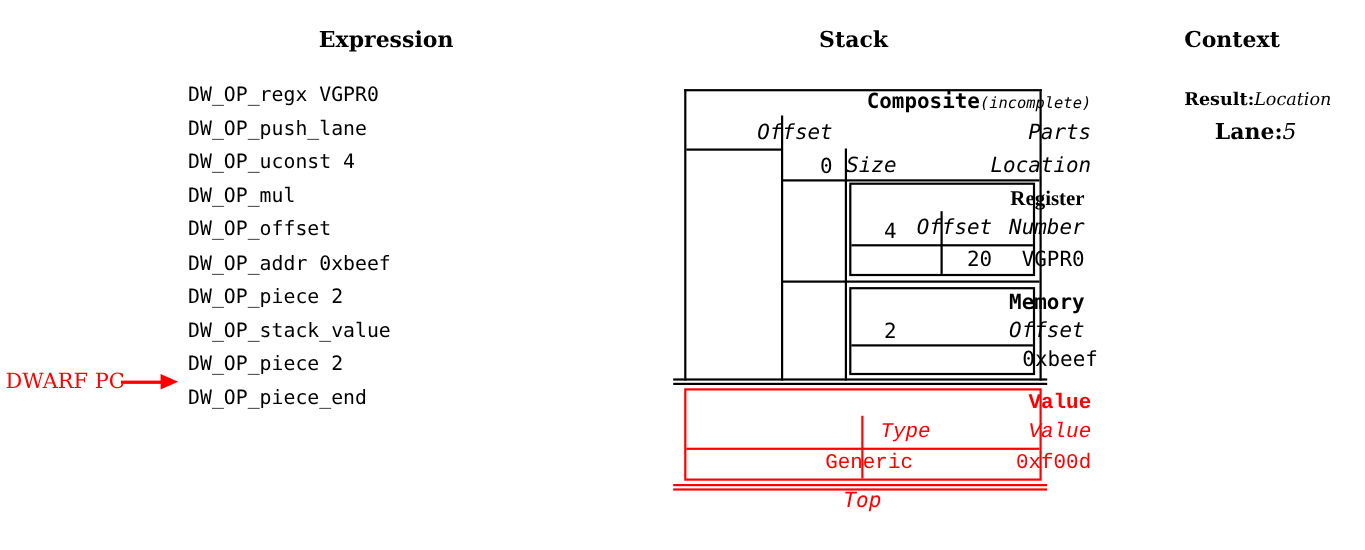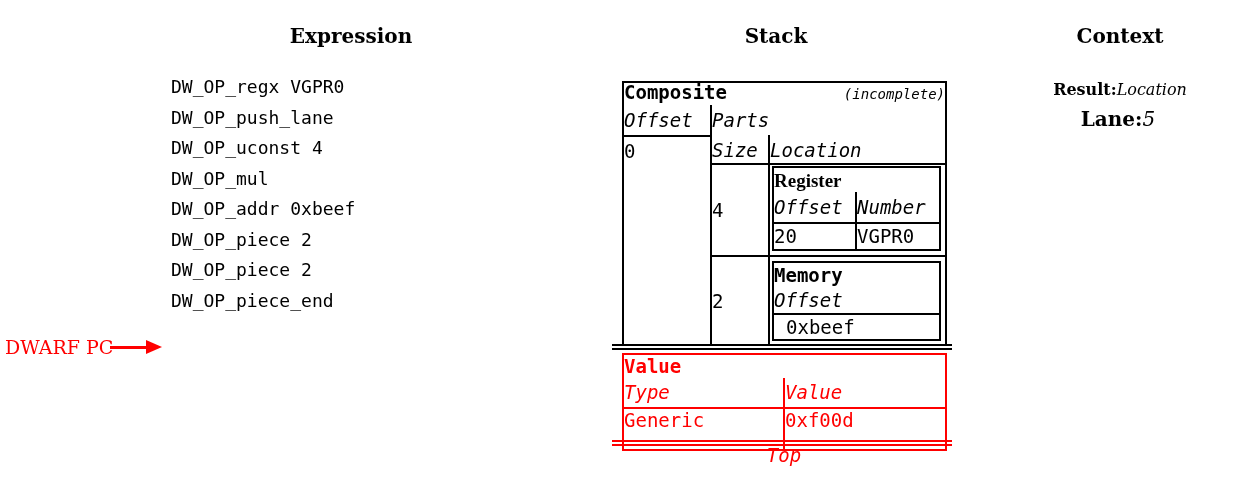--- a/index.html
+++ b/index.html
@@ -1,19 +1,19 @@
 <!DOCTYPE html>
 <html><head>
 <meta charset="utf-8">
 <style>
   html,body{margin:0;padding:0;background:#fff;}
   .canvas{position:relative;width:1241px;height:500px;background:#ffffff;overflow:hidden;
           font-family:"DejaVu Sans Mono",monospace;color:#000;}
   .abs{position:absolute;}
-  .ctr{display:flex;align-items:center;justify-content:space-between;white-space:pre;}
+  .ctr{display:flex;align-items:center;justify-content:flex-end;white-space:pre;padding-left:47px;}
   .mono{font-size:19px;line-height:1;}
   .sm{font-size:14px;}
   .b{font-weight:bold;}
   .i{font-style:italic;}
   .serif{font-family:"DejaVu Serif","Liberation Serif",serif;}
   .red{color:#ff0000;}
   .heading{font-family:"DejaVu Serif","Liberation Serif",serif;font-weight:bold;font-size:20px;
            transform:translateX(-50%);white-space:nowrap;line-height:22px;}
   .hl{background:#000;height:2px;}
   .vl{background:#000;width:2px;}
@@ -35,22 +35,24 @@
 
   <div class="abs heading" style="left:351px;top:25px;">Expression</div>
   <div class="abs heading" style="left:776px;top:25px;">Stack</div>
   <div class="abs heading" style="left:1120px;top:25px;">Context</div>
 
   <div class="abs" style="left:171px;top:72px;">
     <div class="expr-item">DW_OP_regx VGPR0</div>
     <div class="expr-item">DW_OP_push_lane</div>
     <div class="expr-item">DW_OP_uconst 4</div>
     <div class="expr-item">DW_OP_mul</div>
+    <div class="expr-item">DW_OP_offset</div>
     <div class="expr-item">DW_OP_addr 0xbeef</div>
     <div class="expr-item">DW_OP_piece 2</div>
+    <div class="expr-item">DW_OP_stack_value</div>
     <div class="expr-item">DW_OP_piece 2</div>
     <div class="expr-item">DW_OP_piece_end</div>
   </div>
 
   <div class="abs serif red" style="left:5px;top:338px;font-size:19px;line-height:19px;white-space:nowrap;">DWARF PC</div>
   <div class="abs arrow-line" style="left:110px;top:346px;width:37px;"></div>
   <div class="abs arrow-head" style="left:146px;top:340px;"></div>
 
   <div class="abs box" style="left:622px;top:81px;width:325px;height:265px;border-bottom:none;">
 
@@ -87,24 +89,24 @@
     <div class="abs box" style="left:148px;top:178px;width:169px;height:80px;">
       <div class="abs ctr mono b" style="left:0;top:1px;width:165px;height:22px;">Memory</div>
       <div class="abs ctr mono i" style="left:0;top:24px;width:165px;height:26px;">Offset</div>
       <div class="abs hl" style="left:0;top:50px;width:165px;"></div>
       <div class="abs ctr mono" style="left:12px;top:52px;width:165px;height:24px;">0xbeef</div>
     </div>
   </div>
 
   <div class="abs dbl" style="left:612px;top:344px;width:340px;"></div>
 
-  <div class="abs boxr" style="left:622px;top:353px;width:325px;height:98px;">
+  <div class="abs boxr" style="left:622px;top:353px;width:325px;height:84px;font-family:Liberation Mono, monospace;">
     <div class="abs ctr mono b red" style="left:0;top:0;width:321px;height:23px;">Value</div>
     <div class="abs vlr" style="left:159px;top:23px;bottom:0;"></div>
-    <div class="abs ctr mono i red" style="left:0;top:23px;width:159px;height:29px;">Type</div>
+    <div class="abs ctr mono i red" style="left:16px;top:23px;width:159px;height:29px;">Type</div>
     <div class="abs ctr mono i red" style="left:161px;top:23px;width:160px;height:29px;">Value</div>
     <div class="abs hlr" style="left:0;top:52px;width:321px;"></div>
     <div class="abs ctr mono red" style="left:0;top:54px;width:159px;height:23px;">Generic</div>
     <div class="abs ctr mono red" style="left:161px;top:54px;width:160px;height:23px;">0xf00d</div>
   </div>
 
   <div class="abs dblr" style="left:612px;top:440px;width:340px;"></div>
   <div class="abs mono i red" style="left:784px;top:445px;line-height:20px;transform:translateX(-50%);">Top</div>
 
   <div class="abs ctr serif" style="left:1120px;top:78px;height:22px;transform:translateX(-50%);font-size:16px;">

